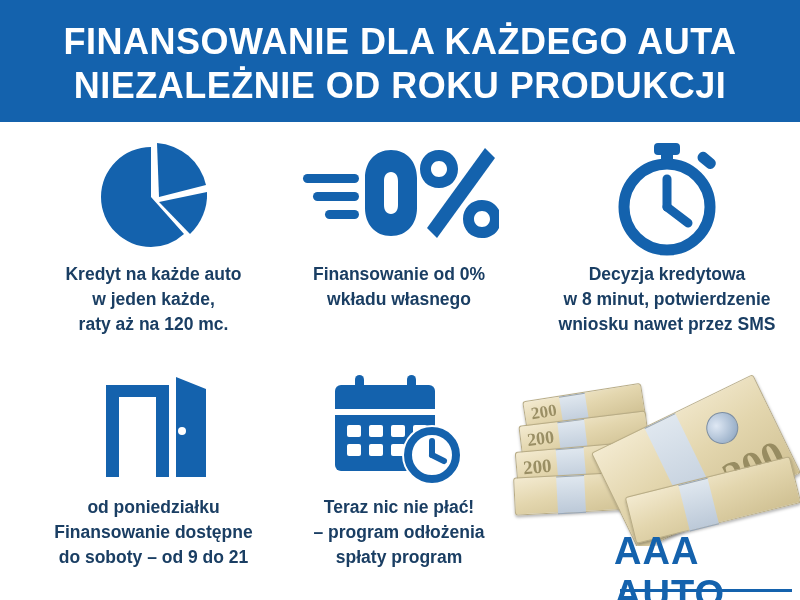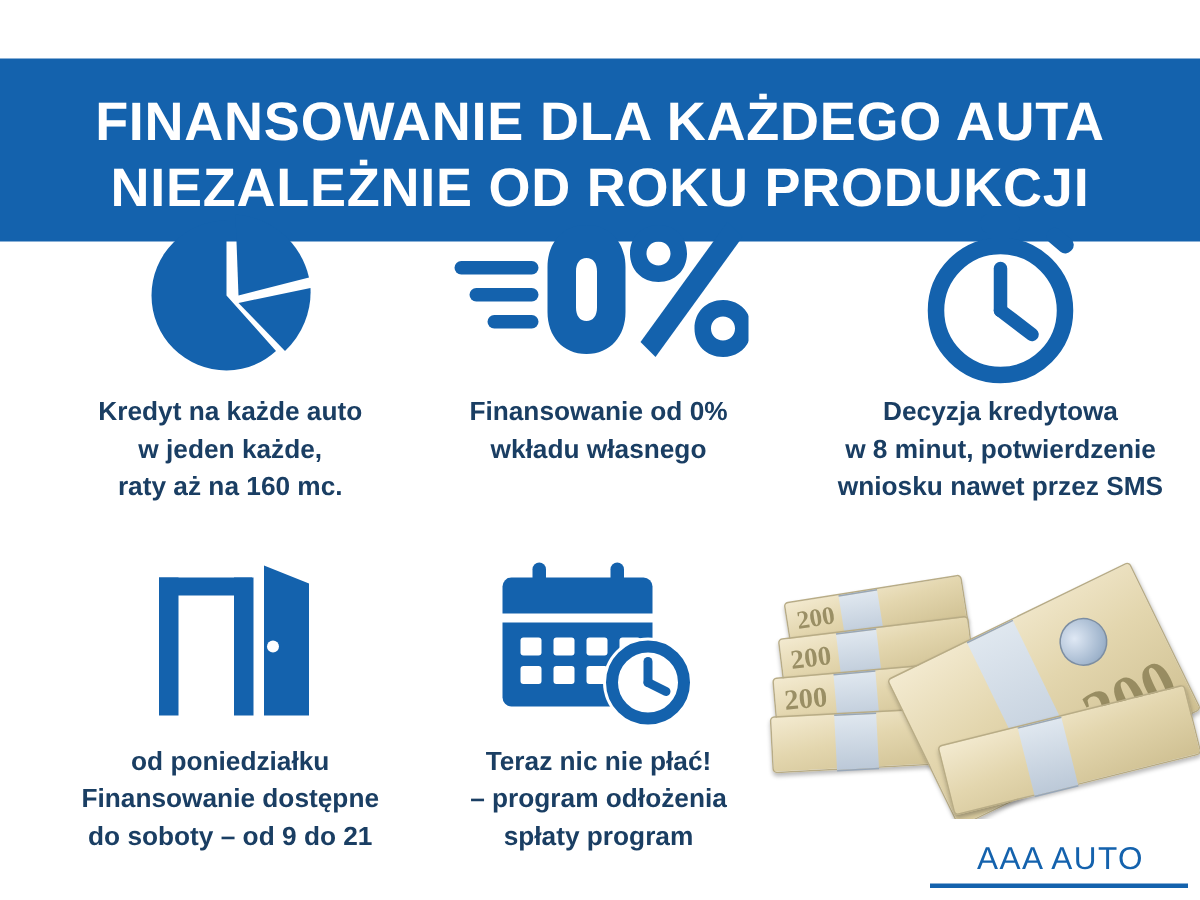--- a/index.html
+++ b/index.html
@@ -27,21 +27,20 @@
     top: 0;
     width: 800px;
     height: 122px;
     background: #1462ad;
     display: flex;
     flex-direction: column;
     align-items: center;
     justify-content: center;
     box-sizing: border-box;
     padding-top: 6px;
-    margin-top: 39px;
   }
   .header .line {
     color: #ffffff;
     font-weight: bold;
     font-size: 36px;
     letter-spacing: 0.5px;
     line-height: 1.22;
     text-align: center;
     white-space: nowrap;
   }
@@ -137,22 +136,22 @@
   .logo-text {
     position: absolute;
     left: 30px;
     top: 0;
     width: 186px;
     height: 54px;
     display: flex;
     align-items: center;
     justify-content: center;
     color: #1462ad;
-    font-weight: normal;
-    font-size: 21px;
+    font-weight: bold;
+    font-size: 38px;
     letter-spacing: 1px;
   }
   .logo-underline {
     position: absolute;
     left: 36px;
     bottom: 8px;
     width: 172px;
     height: 3px;
     background: #1462ad;
   }
@@ -174,21 +173,21 @@
       <div class="icon-wrap">
         <svg width="130" height="120" viewBox="0 0 130 120" aria-hidden="true">
           <path d="M62 10 A50 50 0 0 0 62 110 A50 50 0 0 0 95 97 L62 60 Z" fill="#1462ad"></path>
           <path d="M68 6 A54 54 0 0 1 117 48 L70 60 Z" fill="#1462ad"></path>
           <path d="M118 55 A54 54 0 0 1 101 97 L70 65 Z" fill="#1462ad"></path>
         </svg>
       </div>
       <div class="caption">
         <div>Kredyt na każde auto</div>
         <div>w jeden każde,</div>
-        <div>raty aż na 160 mc.</div>
+        <div>raty aż na 120 mc.</div>
       </div>
     </div>
 
     <div class="cell cell-r1 col2">
       <div class="icon-wrap">
         <svg width="200" height="110" viewBox="0 0 200 110" aria-hidden="true">
           <g fill="#1462ad">
             <rect x="4" y="32" width="56" height="9" rx="4.5"></rect>
             <rect x="14" y="50" width="46" height="9" rx="4.5"></rect>
             <rect x="26" y="68" width="34" height="9" rx="4.5"></rect>

